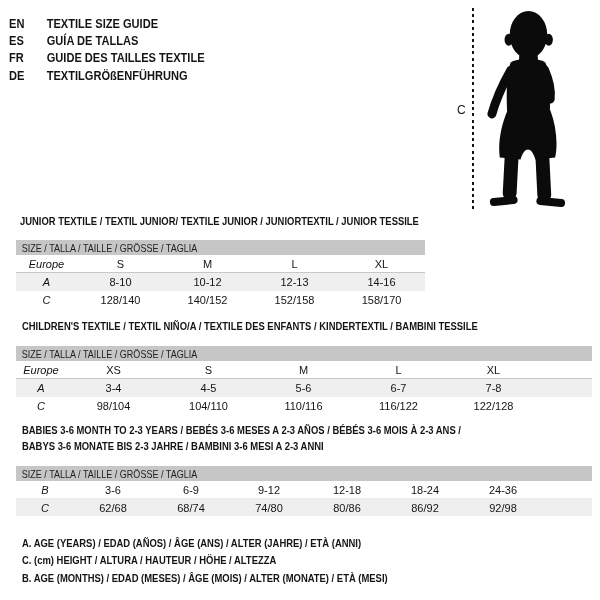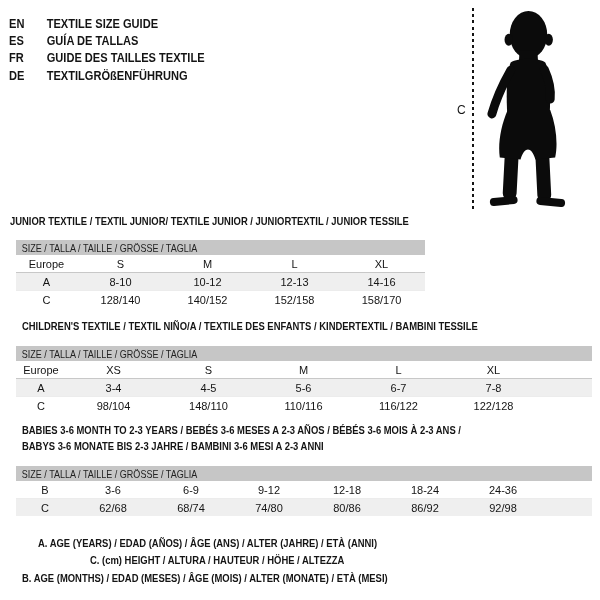--- a/index.html
+++ b/index.html
@@ -21,36 +21,36 @@
   .height-label { position:absolute; left:457px; top:104px; font-size:12px; line-height:12px; }
   .dotted-line {
     position:absolute; left:472px; top:8px; width:2px; height:201px;
     background:repeating-linear-gradient(var(--text,#141414) 0 3px, transparent 3px 6.2px);
   }
   .baby { position:absolute; left:481px; top:9px; width:89px; height:198px; color:var(--figure,#0b0b0b); }
 
   
   .heading { position:absolute; font-size:11.5px; font-weight:700; line-height:15.5px; }
   .footnotes { position:absolute; left:22px; top:535px; }
-  .foot-line { height:17.4px; line-height:17.4px; font-size:11.5px; font-weight:700;text-align:center; }
+  .foot-line { height:17.4px; line-height:17.4px; font-size:11.5px; font-weight:700; }
 
   
   table.size-table { position:absolute; border-collapse:collapse; table-layout:fixed; }
   table.size-table td { padding:0; font-size:11px; height:17px; text-align:center;
     border-bottom:1px solid #ececec; overflow:hidden; }
   tr.bar td { background:var(--table-header-bg,#c6c6c6); height:15px; text-align:left; border-bottom:none; }
   tr.bar .cond { padding-left:7px; font-size:11px; color:#222; }
-  td.lbl { text-align:left; padding-left:6px; }
+  td.lbl { text-align:left; padding-left:6px;font-style:italic; }
   tr.r-europe td { border-bottom:1px solid #c8c8c8; }
   tr.r-shaded td { background:var(--shaded-row-bg,#efefef); }
   tr.r-last td { border-bottom:none; }
   #t1 { left:16px; top:240px; width:409px; }
   #t2 { left:16px; top:346px; width:576px; }
   #t3 { left:16px; top:466px; width:576px; }
-  #h1 { left:10px; top:214px;text-decoration:underline; }
+  #h1 { left:20px; top:214px;text-decoration:underline; }
   #h2 { left:22px; top:319px; }
   #h3 { left:22px; top:423px; }
 </style>
 </head>
 <body>
 
 <div class="lang-block">
   <div class="lang-line"><span class="cond"><span class="lang-code">EN</span><span>TEXTILE SIZE GUIDE</span></span></div>
   <div class="lang-line"><span class="cond"><span class="lang-code">ES</span><span>GUÍA DE TALLAS</span></span></div>
   <div class="lang-line"><span class="cond"><span class="lang-code">FR</span><span>GUIDE DES TAILLES TEXTILE</span></span></div>
@@ -148,21 +148,21 @@
     <td>3-4</td>
     <td>4-5</td>
     <td>5-6</td>
     <td>6-7</td>
     <td>7-8</td>
     <td></td>
   </tr>
   <tr class="r-last">
     <td class="lbl">C</td>
     <td>98/104</td>
-    <td>148/110</td>
+    <td>104/110</td>
     <td>110/116</td>
     <td>116/122</td>
     <td>122/128</td>
     <td></td>
   </tr>
 </tbody>
   </table>
 
 <div id="h3" class="heading">
   <div><span class="cond">BABIES 3-6 MONTH TO 2-3 YEARS / BEBÉS 3-6 MESES A 2-3 AÑOS / BÉBÉS 3-6 MOIS À 2-3 ANS /</span></div>

